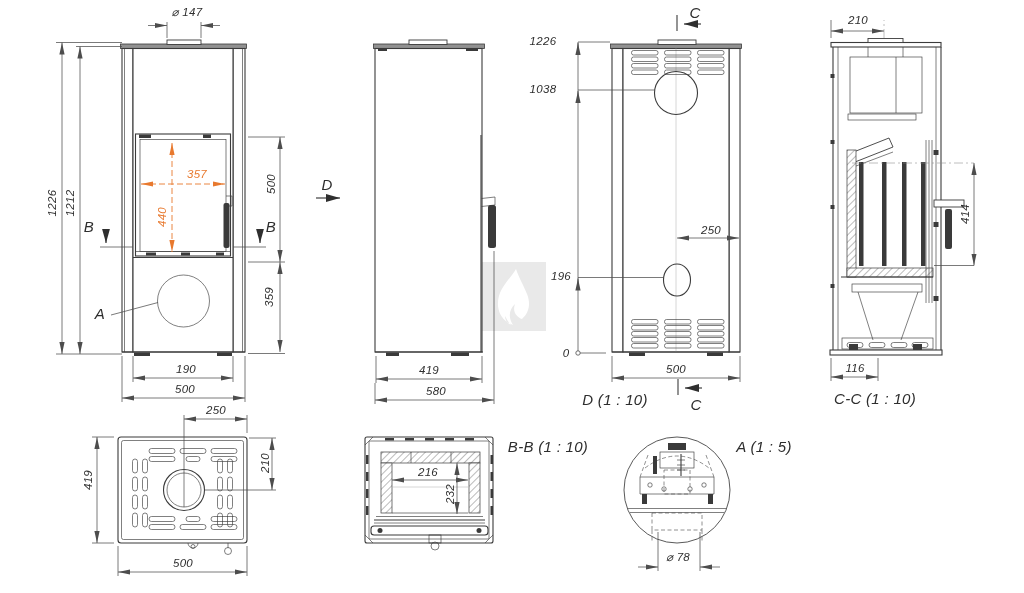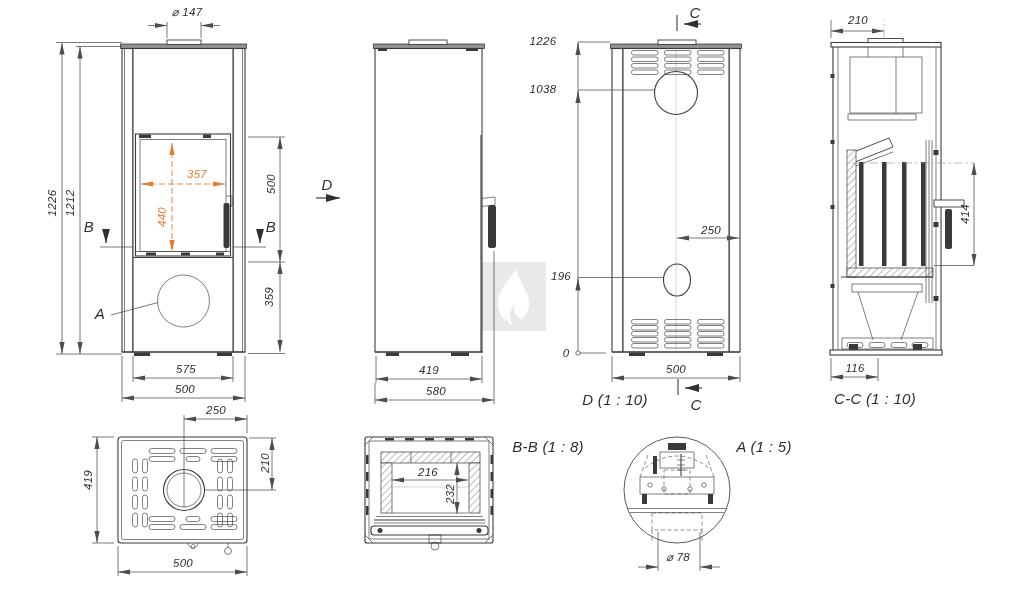--- a/index.html
+++ b/index.html
@@ -386,21 +386,21 @@
     </g>
   </svg>
 
   <span class="t" style="left:187px;top:13px">⌀ 147</span>
   <span class="t rot" style="left:53px;top:203px">1226</span>
   <span class="t rot" style="left:71px;top:203px">1212</span>
   <span class="t org" style="left:197px;top:175px">357</span>
   <span class="t rot org" style="left:163px;top:217px">440</span>
   <span class="t rot" style="left:272px;top:184px">500</span>
   <span class="t rot" style="left:270px;top:297px">359</span>
-  <span class="t" style="left:186px;top:370px">575</span>
+  <span class="t" style="left:186px;top:370px">190</span>
   <span class="t" style="left:185px;top:390px">500</span>
   <span class="t big" style="left:89px;top:226px">B</span>
   <span class="t big" style="left:271px;top:226px">B</span>
   <span class="t big" style="left:100px;top:313px">A</span>
 
   <span class="t big" style="left:327px;top:184px">D</span>
   <span class="t" style="left:429px;top:371px">419</span>
   <span class="t" style="left:436px;top:392px">580</span>
 
   <span class="t" style="left:543px;top:42px">1226</span>
@@ -418,18 +418,18 @@
   <span class="t" style="left:855px;top:369px">116</span>
   <span class="t big" style="left:875px;top:398px">C-C (1 : 10)</span>
 
   <span class="t" style="left:216px;top:411px">250</span>
   <span class="t rot" style="left:266px;top:463px">210</span>
   <span class="t rot" style="left:89px;top:480px">419</span>
   <span class="t" style="left:183px;top:564px">500</span>
 
   <span class="t" style="left:428px;top:473px">216</span>
   <span class="t rot" style="left:451px;top:494px">232</span>
-  <span class="t big" style="left:548px;top:446px">B-B (1 : 8)</span>
+  <span class="t big" style="left:548px;top:446px">B-B (1 : 10)</span>
 
   <span class="t big" style="left:764px;top:446px">A (1 : 5)</span>
   <span class="t" style="left:678px;top:558px">⌀ 78</span>
 
 </div>
 
 </body></html>

